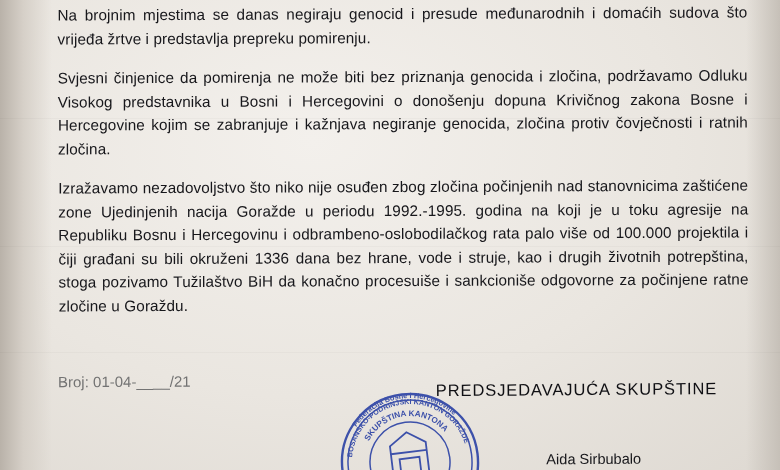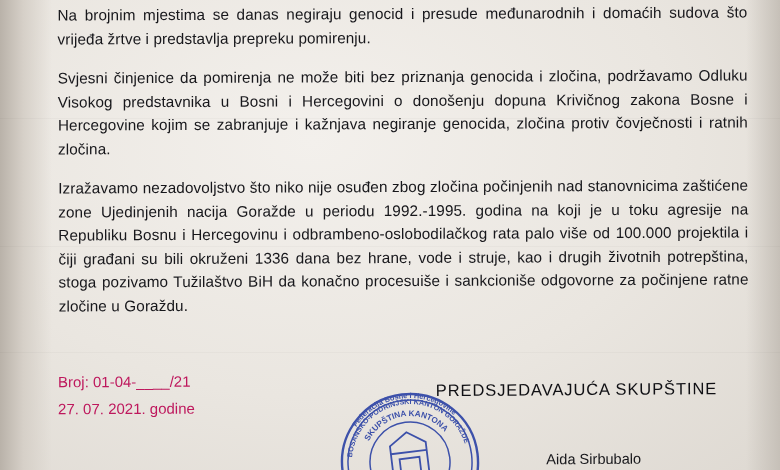--- a/index.html
+++ b/index.html
@@ -83,21 +83,21 @@
     width: 700px;
     height: 102px;
   }
 
   #footer-left {
     position: absolute;
     left: 0;
     top: 0;
     font-size: 15px;
     line-height: 27px;
-    color: #be185d;
+    color: #737373;
     transform: rotate(-0.3deg);
   }
   .fl-line {
     white-space: pre;
   }
   .fl-line.city {
     letter-spacing: 2.4px;
     padding-left: 6px;
   }
 
@@ -162,21 +162,20 @@
 
   <div id="text-block">
     <p class="para first">Na brojnim mjestima se danas negiraju genocid i presude međunarodnih i domaćih sudova što vrijeđa žrtve i predstavlja prepreku pomirenju.</p>
     <p class="para p2">Svjesni činjenice da pomirenja ne može biti bez priznanja genocida i zločina, podržavamo Odluku Visokog predstavnika u Bosni i Hercegovini o donošenju dopuna Krivičnog zakona Bosne i Hercegovine kojim se zabranjuje i kažnjava negiranje genocida, zločina protiv čovječnosti i ratnih zločina.</p>
     <p class="para p3">Izražavamo nezadovoljstvo što niko nije osuđen zbog zločina počinjenih nad stanovnicima zaštićene zone Ujedinjenih nacija Goražde u periodu 1992.-1995. godina na koji je u toku agresije  na Republiku Bosnu i Hercegovinu i odbrambeno-oslobodilačkog rata palo više od 100.000 projektila i čiji građani su bili okruženi 1336 dana bez hrane, vode i struje, kao i drugih životnih potrepština, stoga pozivamo Tužilaštvo BiH da konačno procesuiše i sankcioniše odgovorne za počinjene ratne zločine u Goraždu.</p>
   </div>
 
   <div id="footer">
     <div id="footer-left">
       <div class="fl-line">Broj: 01-04-____/21</div>
-      <div class="fl-line">27. 07. 2021. godine</div>
     </div>
 
     <div id="footer-right">
       <div id="sig-title">PREDSJEDAVAJUĆA SKUPŠTINE</div>
       <div id="sig-name">Aida Sirbubalo</div>
     </div>
   </div>
 
   <div id="stamp">
     <svg width="176" height="176" viewBox="0 0 176 176" xmlns="http://www.w3.org/2000/svg">

